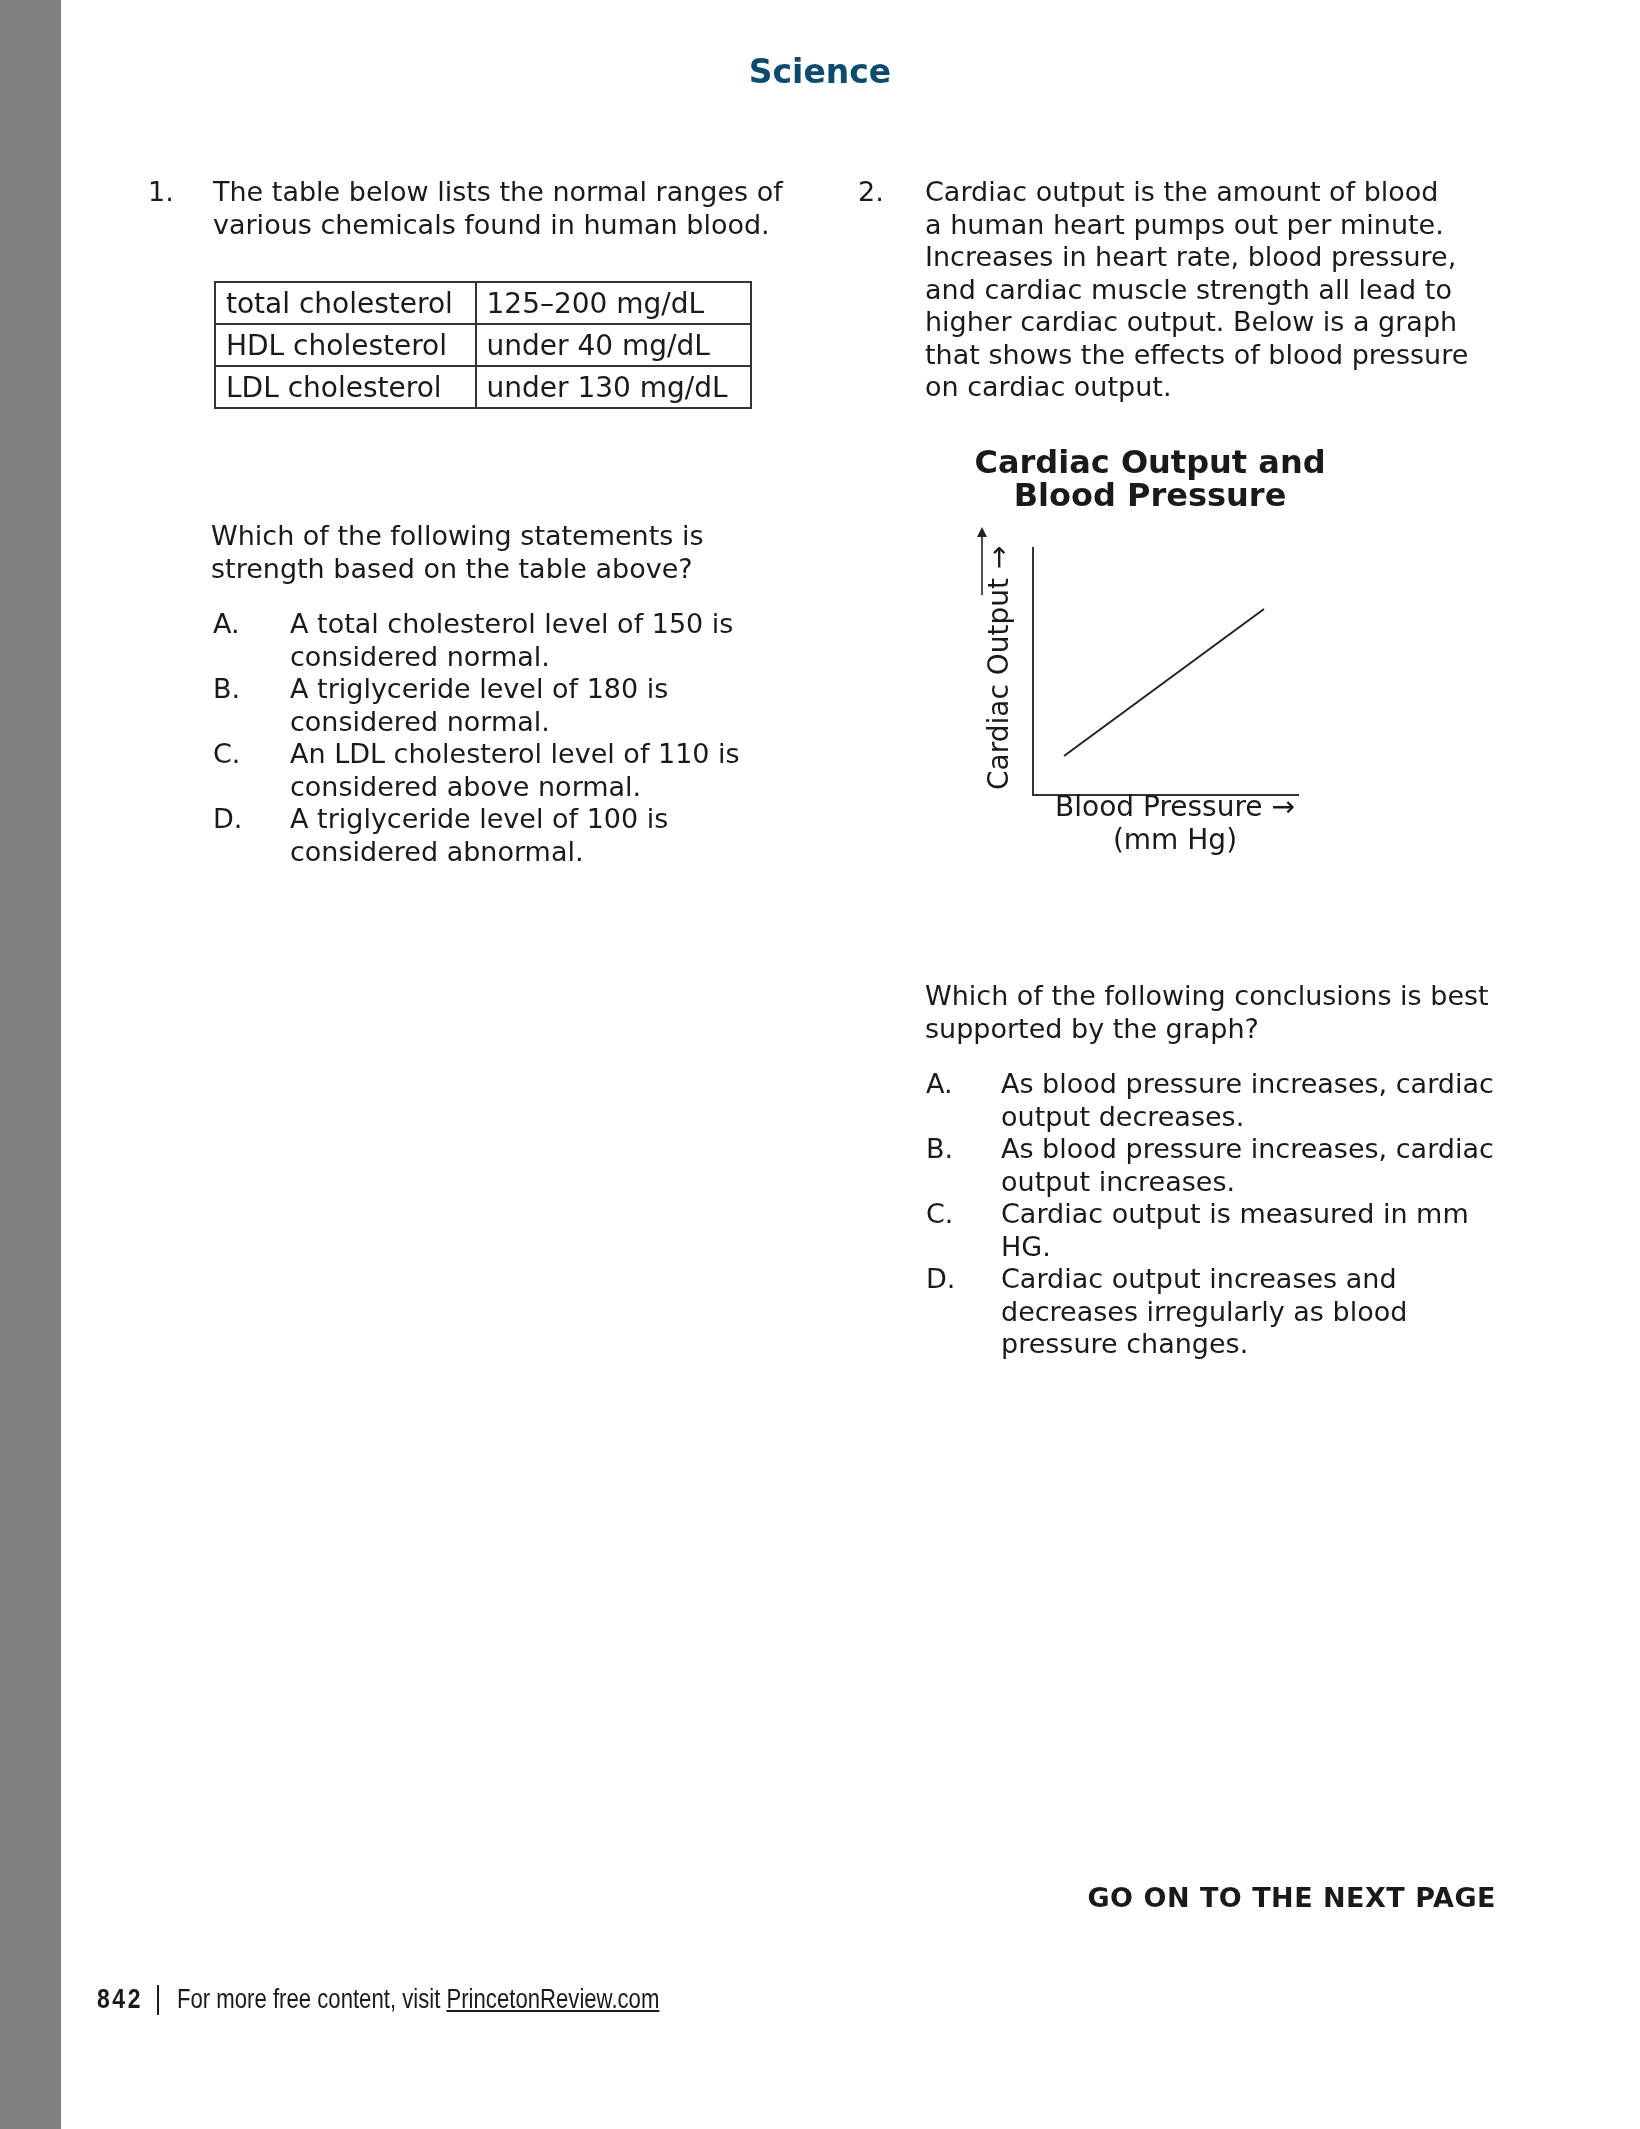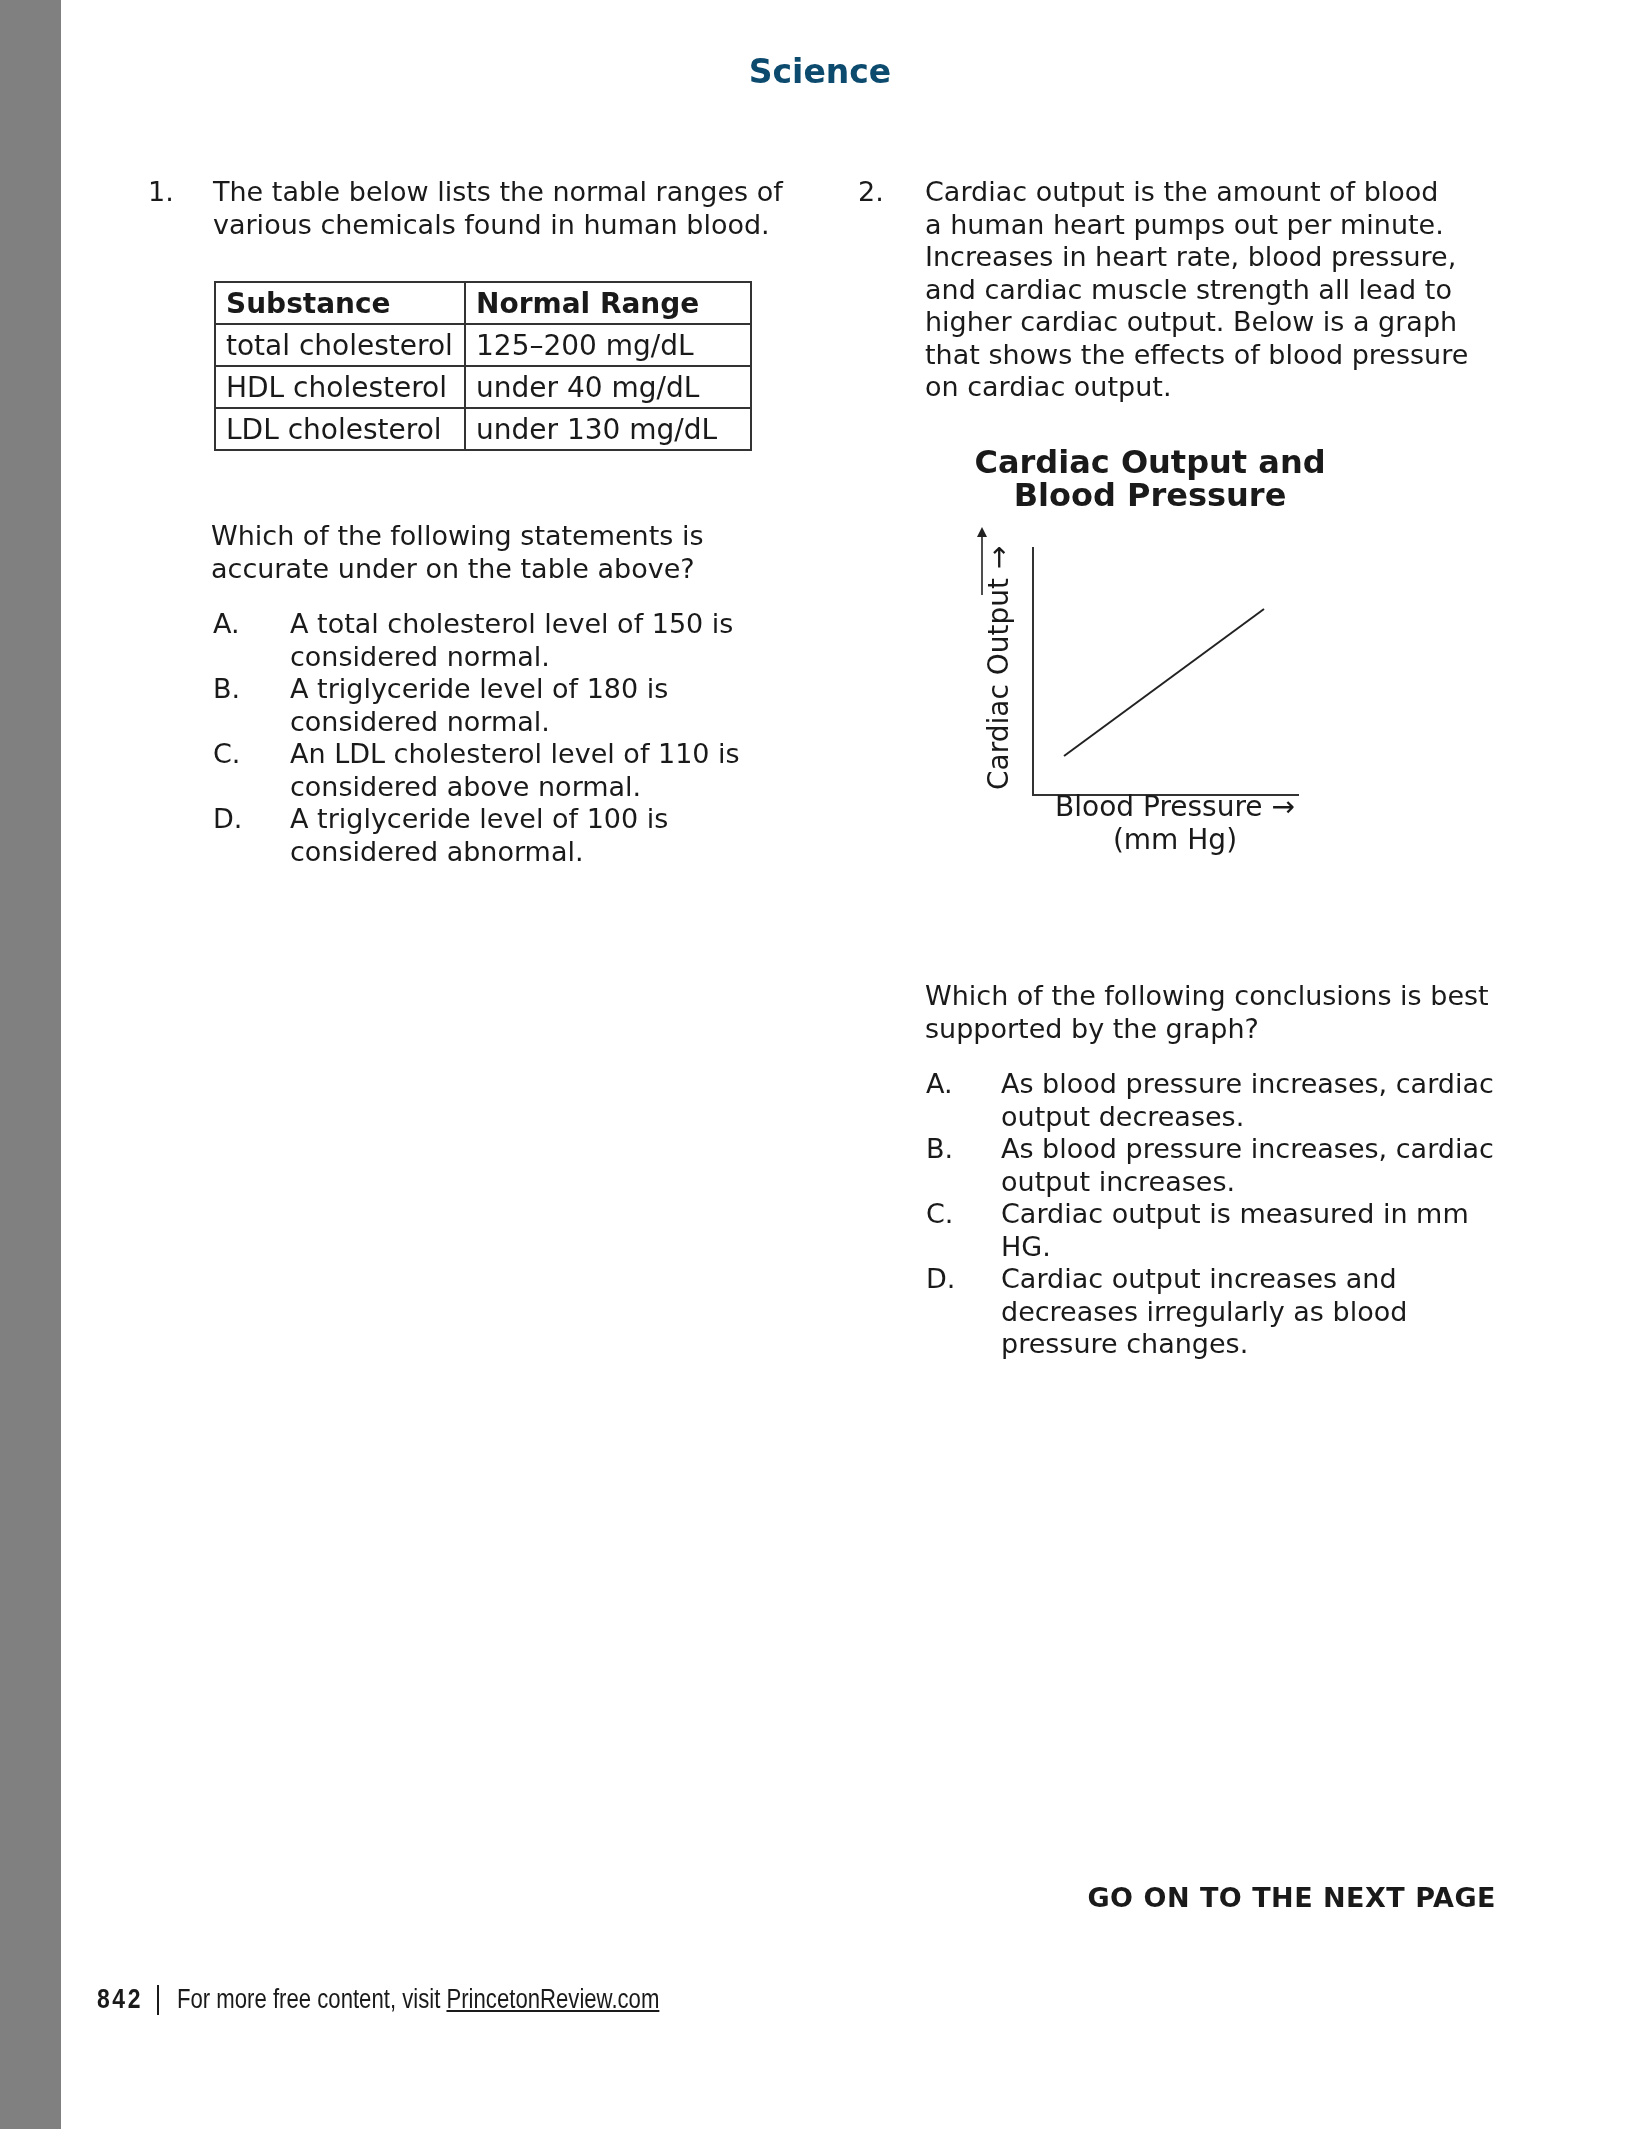--- a/index.html
+++ b/index.html
@@ -60,41 +60,37 @@
 <div class="side-bar"></div>
 
 <div class="page-title">Science</div>
 
 <div class="q-num" style="left:148px; top:176px;">1.</div>
 <div class="q-text" style="left:213px; top:176px;">The table below lists the normal ranges of
 various chemicals found in human blood.</div>
 
 <table class="tbl">
   <tbody>
-      <tr>
-    <th class="c1">Substance</th>
-    <th>Normal Range</th>
-  </tr>
   <tr>
     <td>total cholesterol</td>
     <td style="">125–200 mg/dL</td>
   </tr>
   <tr>
     <td>HDL cholesterol</td>
     <td>under 40 mg/dL</td>
   </tr>
   <tr>
     <td>LDL cholesterol</td>
     <td>under 130 mg/dL</td>
   </tr>
 </tbody>
   </table>
 
 <div class="q-text" style="left:211px; top:520px;">Which of the following statements is
-accurate under on the table above?</div>
+strength based on the table above?</div>
 
 <div class="opts" style="left:213px; top:608px; width:560px;">
   <div class="opt">
     <span class="letter">A.</span>
     <span class="otext" style="padding-left:77px">A total cholesterol level of 150 is
  considered normal.</span>
   </div>
   <div class="opt">
     <span class="letter">B.</span>
     <span class="otext" style="padding-left:77px">A triglyceride level of 180 is

